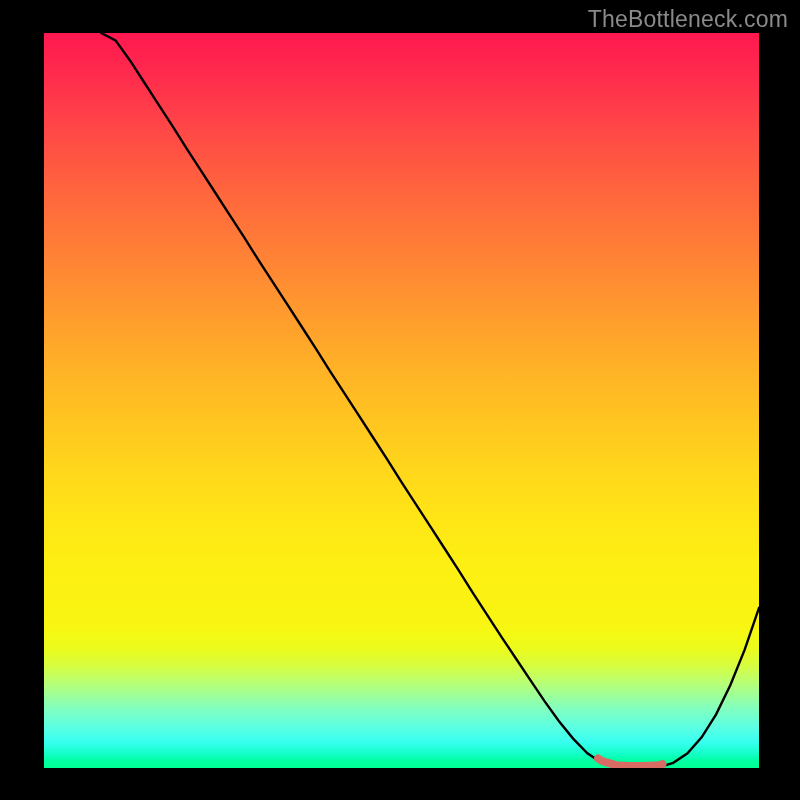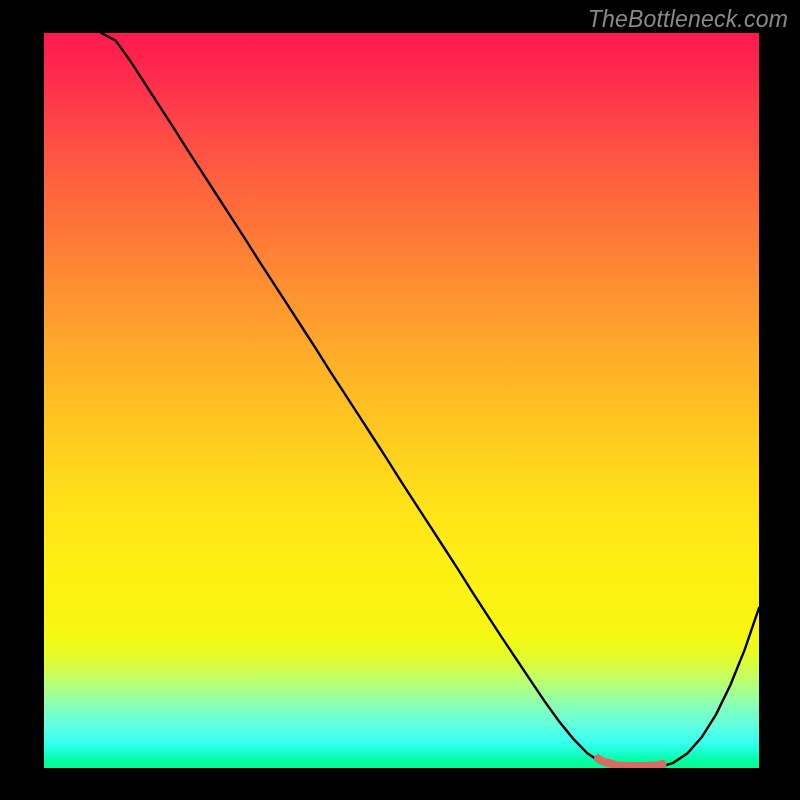--- a/index.html
+++ b/index.html
@@ -54,21 +54,20 @@
     overflow: hidden;
   }
   .watermark {
     position: absolute;
     top: 6px;
     right: 12px;
     color: #8a8a8a;
     font-size: 23px;
     letter-spacing: 0.2px;
     font-weight: 400;
-    font-style: italic;
   }
   svg.curve {
     position: absolute;
     left: 0;
     top: 0;
     width: 715px;
     height: 735px;
   }
 </style>
 </head>

